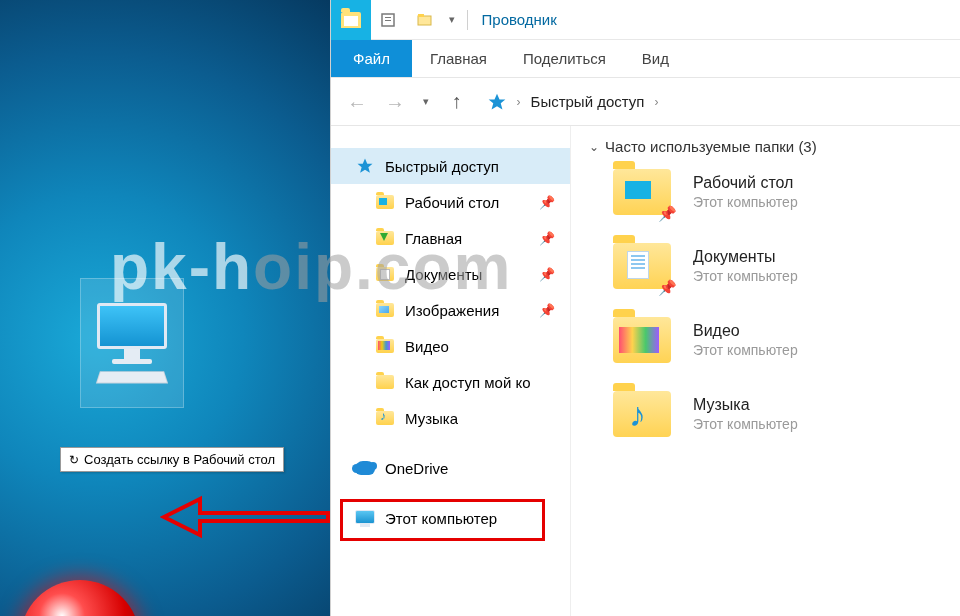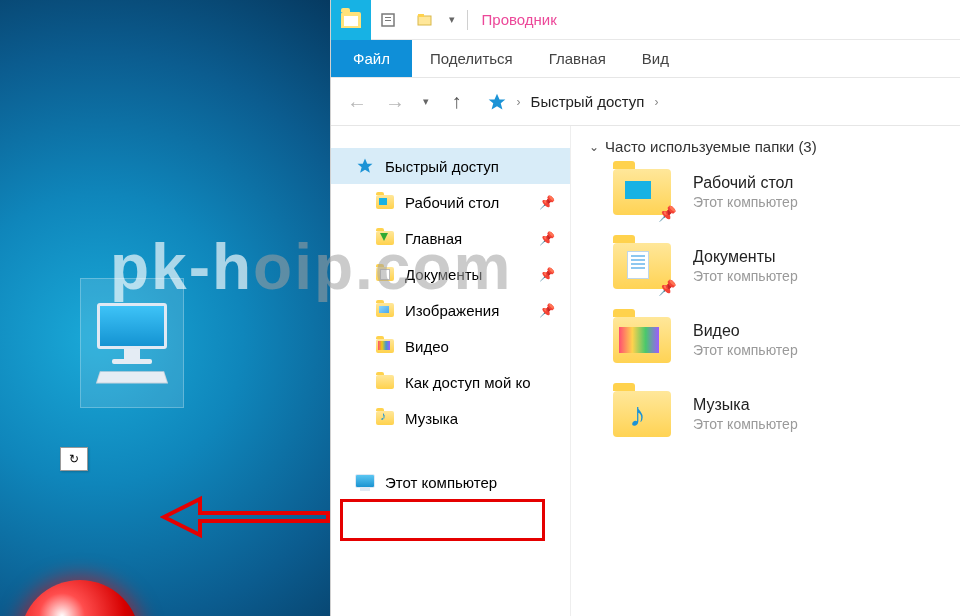--- a/index.html
+++ b/index.html
@@ -62,21 +62,21 @@
     border-bottom:1px solid #e8e8e8;
   }
   .qat {
     width:40px; height:40px; background:#17b2e4; display:flex; align-items:center; justify-content:center;
   }
   .qat-icon { width:20px; height:16px; background:#ffe27a; border-radius:2px 2px 0 0; position:relative;}
   .qat-icon::before { content:""; position:absolute; left:0; top:-4px; width:9px; height:4px; background:#ffe27a; border-radius:2px 2px 0 0;}
   .qat-icon::after  { content:""; position:absolute; left:3px; top:4px; width:14px; height:10px; background:#fff;}
   .qat2 { width:36px; display:flex; align-items:center; justify-content:center; color:#555;}
   .qat-sep { width:1px; height:20px; background:#d0d0d0; margin:0 6px;}
-  .title-text { margin-left:8px; font-size:15px; color:#ec4899;}
+  .title-text { margin-left:8px; font-size:15px; color:#0369a1;}
   .qat-dd { color:#666; font-size:11px; padding:0 6px;}
 
   .ribbon-tabs {
     height:38px; display:flex; align-items:stretch; border-bottom:1px solid #e6e6e6;
   }
   .rtab {
     padding:0 18px; display:flex; align-items:center; font-size:15px; color:#444; cursor:default;
   }
   .rtab.file { background:#0f8fd8; color:#fff; padding:0 22px;}
   .navbar {
@@ -177,20 +177,21 @@
   </div>
   <div class="red-ring"></div>
 </div>
 
 <div class="watermark">
   <span>pk-h</span><span class="gray">oip.com</span>
 </div>
 
 <div class="drag-tip">
   <span class="ico">↻</span>
+  <span>Создать ссылку в Рабочий стол</span>
 </div>
 
 <div class="red-arrow">
   <svg viewBox="0 0 170 50">
     <path d="M168 22 L40 22 L40 8 L4 26 L40 44 L40 30 L168 30 Z" fill="none" stroke="#e50000" stroke-width="4"></path>
   </svg>
 </div>
 
 <div class="red-box"></div>
 
@@ -213,22 +214,22 @@
           <rect x="2" y="3" width="6" height="3" fill="#ffd24d"></rect>
         </svg>
     </div>
     <span class="qat-dd">▾</span>
     <div class="qat-sep"></div>
     <span class="title-text">Проводник</span>
   </div>
 
   <div class="ribbon-tabs">
     <div class="rtab file">Файл</div>
+    <div class="rtab">Главная</div>
     <div class="rtab">Поделиться</div>
-    <div class="rtab">Главная</div>
     <div class="rtab">Вид</div>
   </div>
 
   <div class="navbar">
     <div class="nav-btn">←</div>
     <div class="nav-btn">→</div>
     <span class="qat-dd">▾</span>
     <div class="nav-btn nav-up">↑</div>
     <div class="breadcrumb">
       <span class="qa-star">
@@ -297,20 +298,26 @@
       </div>
       <div class="nav-item level2">
         <span class="tree-ico">
             <span class="ico-folder music"></span>
           </span>
         <span class="lbl">Музыка</span>
       </div>
 
       <div class="nav-spacer"></div>
 
+      <div class="nav-item">
+        <span class="tree-ico">
+            <span class="ico-onedrive"></span>
+          </span>
+        <span class="lbl">OneDrive</span>
+      </div>
 
       <div class="nav-spacer"></div>
 
       <div class="nav-item">
         <span class="tree-ico ico-pc-wrap">
             <span class="ico-pc"></span>
             <span class="ico-pc-base"></span>
           </span>
         <span class="lbl">Этот компьютер</span>
       </div>

